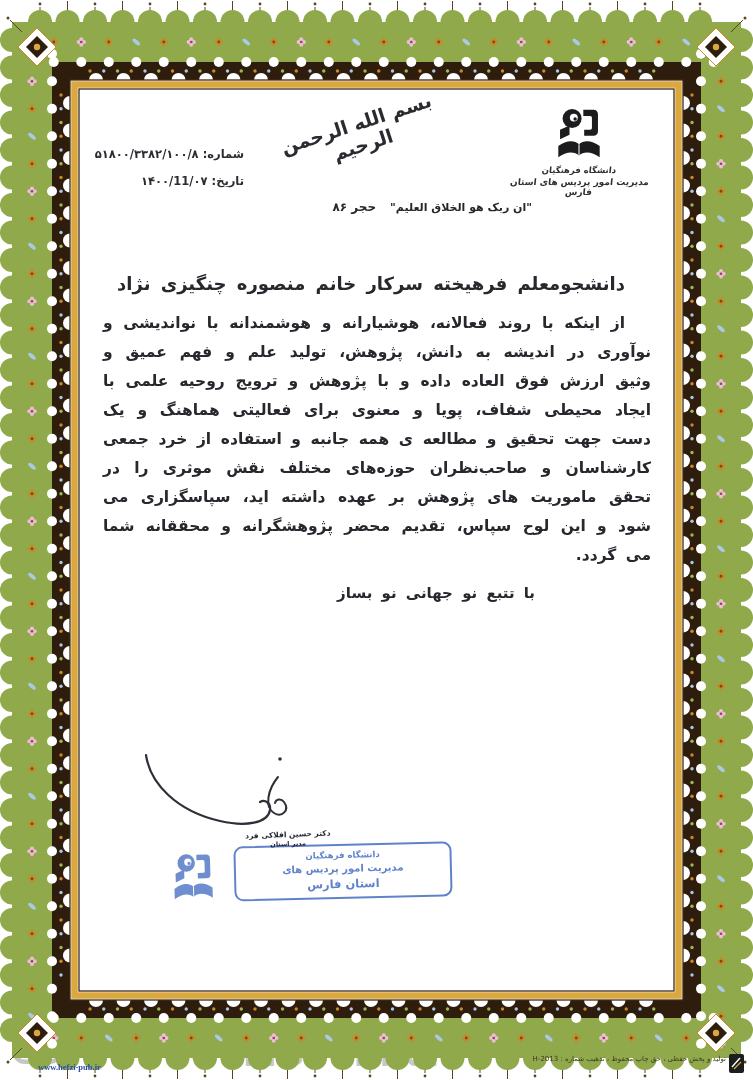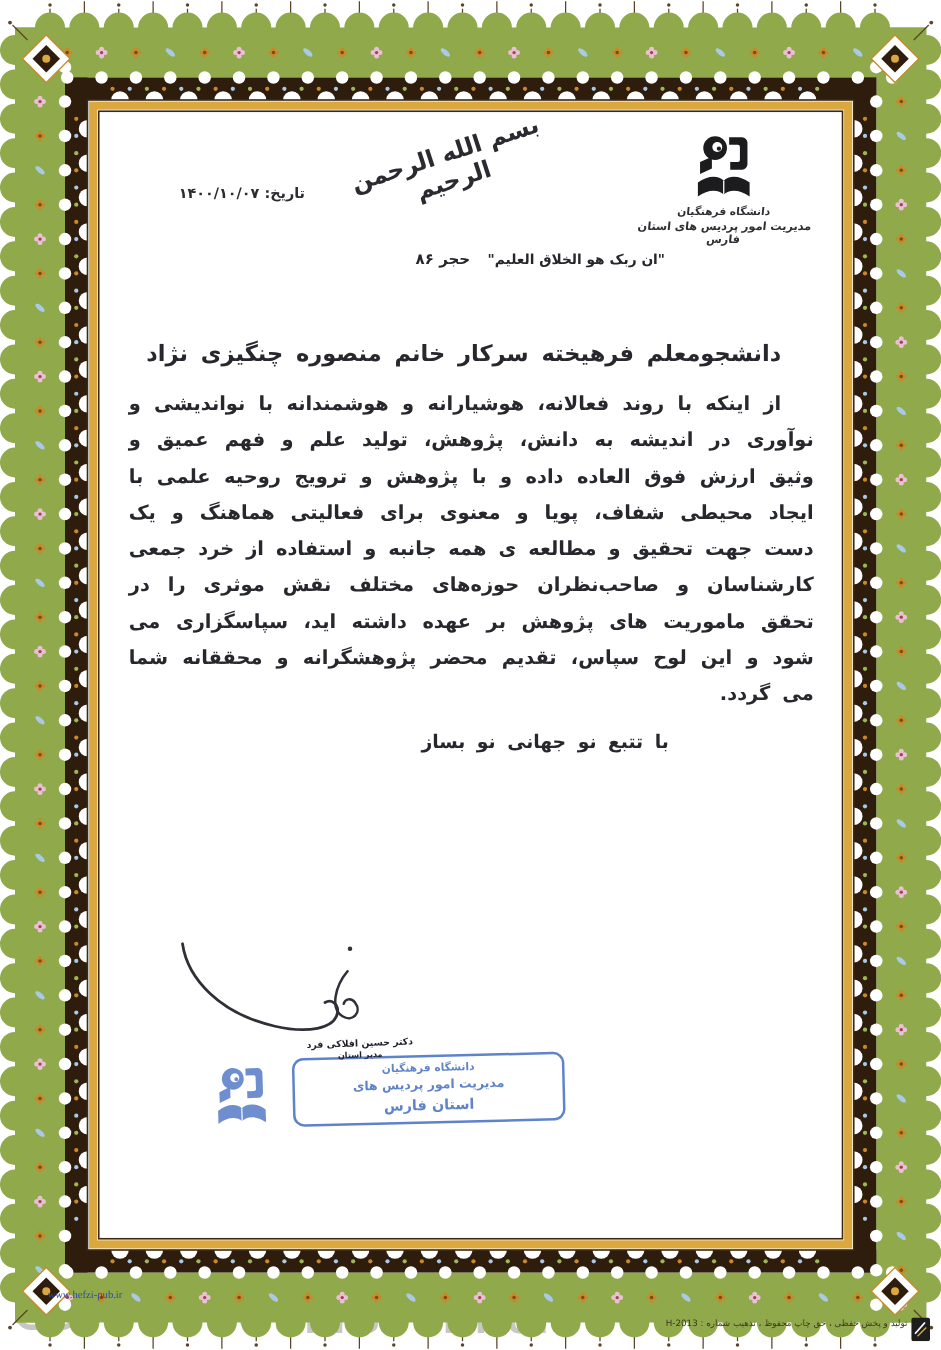--- a/index.html
+++ b/index.html
@@ -39,21 +39,21 @@
   .stamp-emblem{width:46px;height:54px;color:#4a72c4;opacity:.8;}
   .stamp-box{width:198px;border:2px solid #4a72c4;border-radius:9px;padding:4px 8px 6px;
              text-align:center;direction:rtl;opacity:.88;transform:rotate(.6deg);}
   .stamp-box .s1{font-size:8.5px;font-weight:700;letter-spacing:1px;}
   .stamp-box .s2{font-size:10px;font-weight:700;letter-spacing:1px;margin-top:3px;}
   .stamp-box .s3{font-size:11.5px;font-weight:800;letter-spacing:2px;margin-top:3px;}
   
   .cs-logo{position:absolute;left:12px;top:1016px;width:54px;height:52px;z-index:4;opacity:.5;}
   .cam-text{position:absolute;left:190px;top:1033px;z-index:4;font-family:"Liberation Sans",sans-serif;
             font-size:37px;font-weight:700;letter-spacing:3px;color:#9b9b9b;opacity:.55;}
-  .pub-url{position:absolute;left:38px;top:1030px;z-index:6;font-size:8.5px;font-weight:400;
+  .pub-url{position:absolute;left:38px;top:1062px;z-index:6;font-size:8.5px;font-weight:700;
            color:#2a4ba8;font-family:"Liberation Serif",serif;}
   .print-credit{position:absolute;left:550px;top:1055px;width:176px;z-index:6;direction:rtl;
                 font-size:7px;color:#42351f;white-space:nowrap;text-align:right;}
   .print-logo{position:absolute;left:729px;top:1054px;width:15px;height:19px;z-index:6;}
 </style>
 </head>
 <body>
 
 <div class="page">
 
@@ -1780,21 +1780,22 @@
   <svg class="cs-logo" viewBox="0 0 60 56">
     <rect x="3" y="3" width="50" height="47" rx="11" fill="none" stroke="#8f8f8f" stroke-width="5"></rect>
     <path d="M42,11 L17,37" stroke="#8f8f8f" stroke-width="5" fill="none"></path>
     <path d="M44,9 l-4,12 l-8,-8 z" fill="#8f8f8f"></path>
   </svg>
   <div class="cam-text">CamScanner</div>
 
   <div class="bismillah">بسم الله الرحمن الرحیم</div>
 
   <div class="ref-block">
-    <div><span>تاریخ:</span> <span>۱۴۰۰/۱۰/۰۷</span></div>
+    <div><span>شماره:</span> <span>۵۱۸۰۰/۳۳۸۲/۱۰۰/۸</span></div>
+    <div><span>تاریخ:</span> <span>۱۴۰۰/11/۰۷</span></div>
   </div>
 
   <div class="logo-block">
     <svg class="emblem-black" viewBox="0 0 58 62">
         <use href="#emblem"></use>
       </svg>
     <div class="logo-cap1">دانشگاه فرهنگیان</div>
     <div class="logo-cap2">مدیریت امور پردیس های استان فارس</div>
   </div>
 

